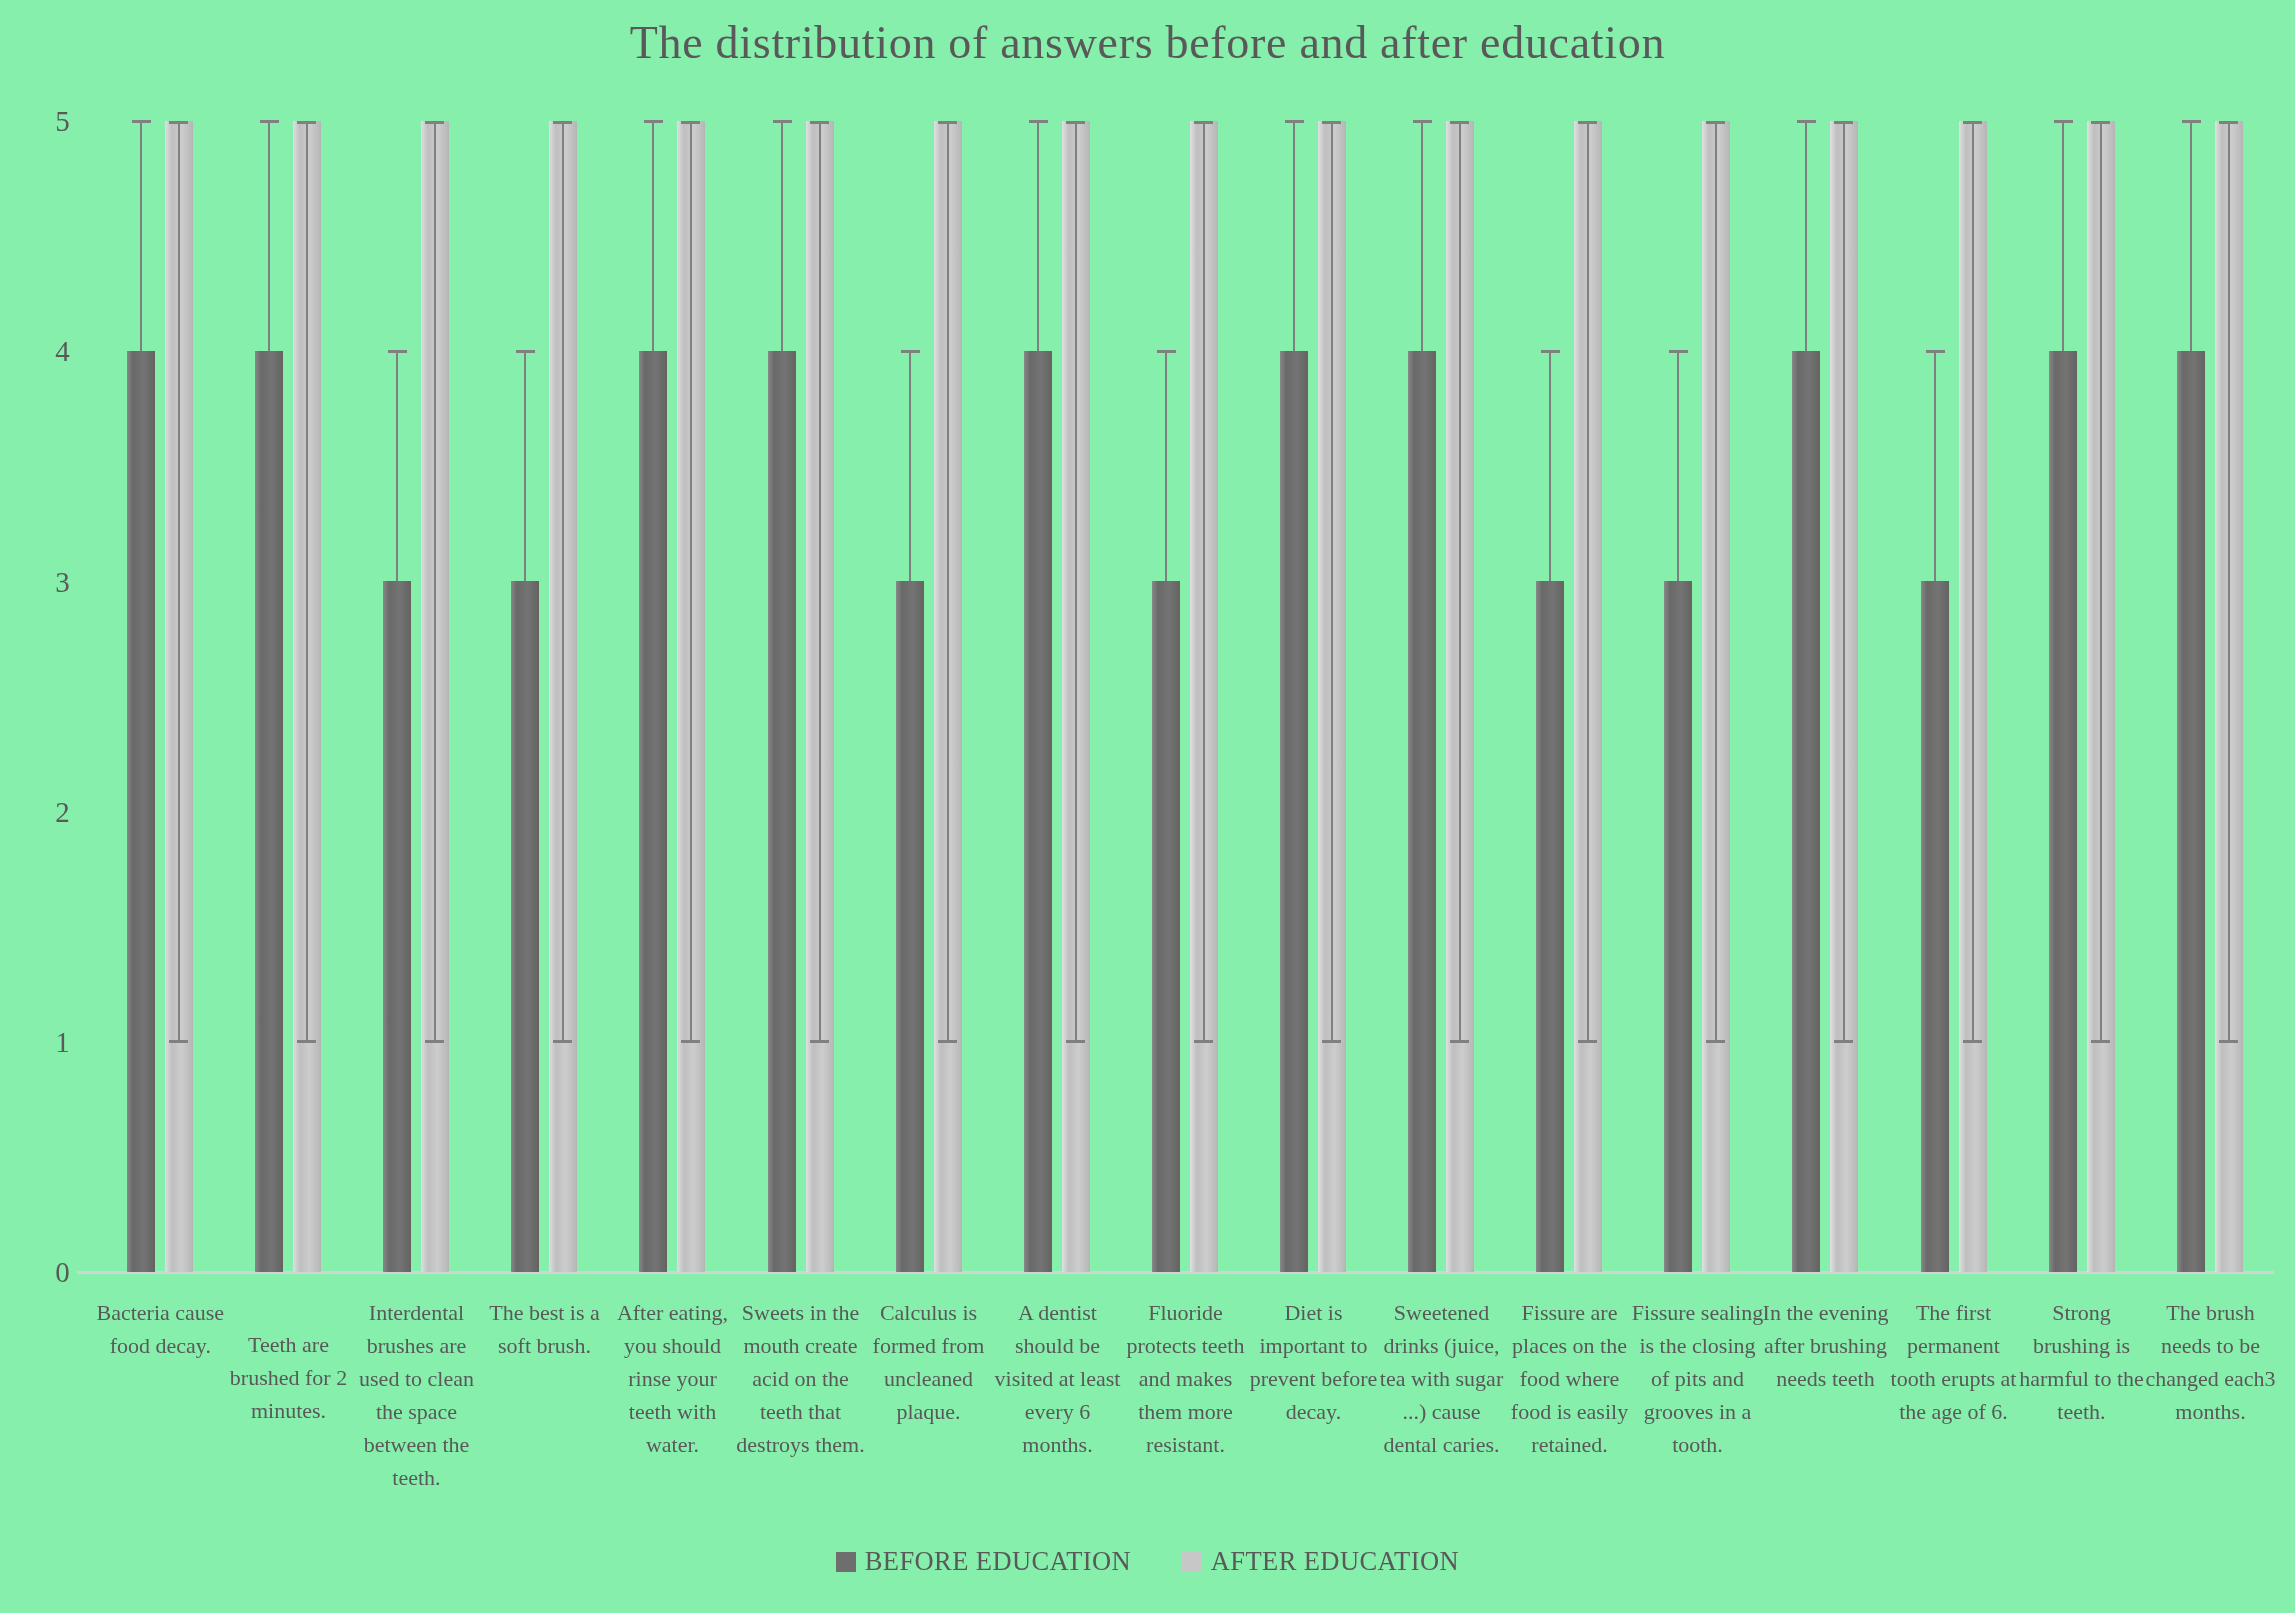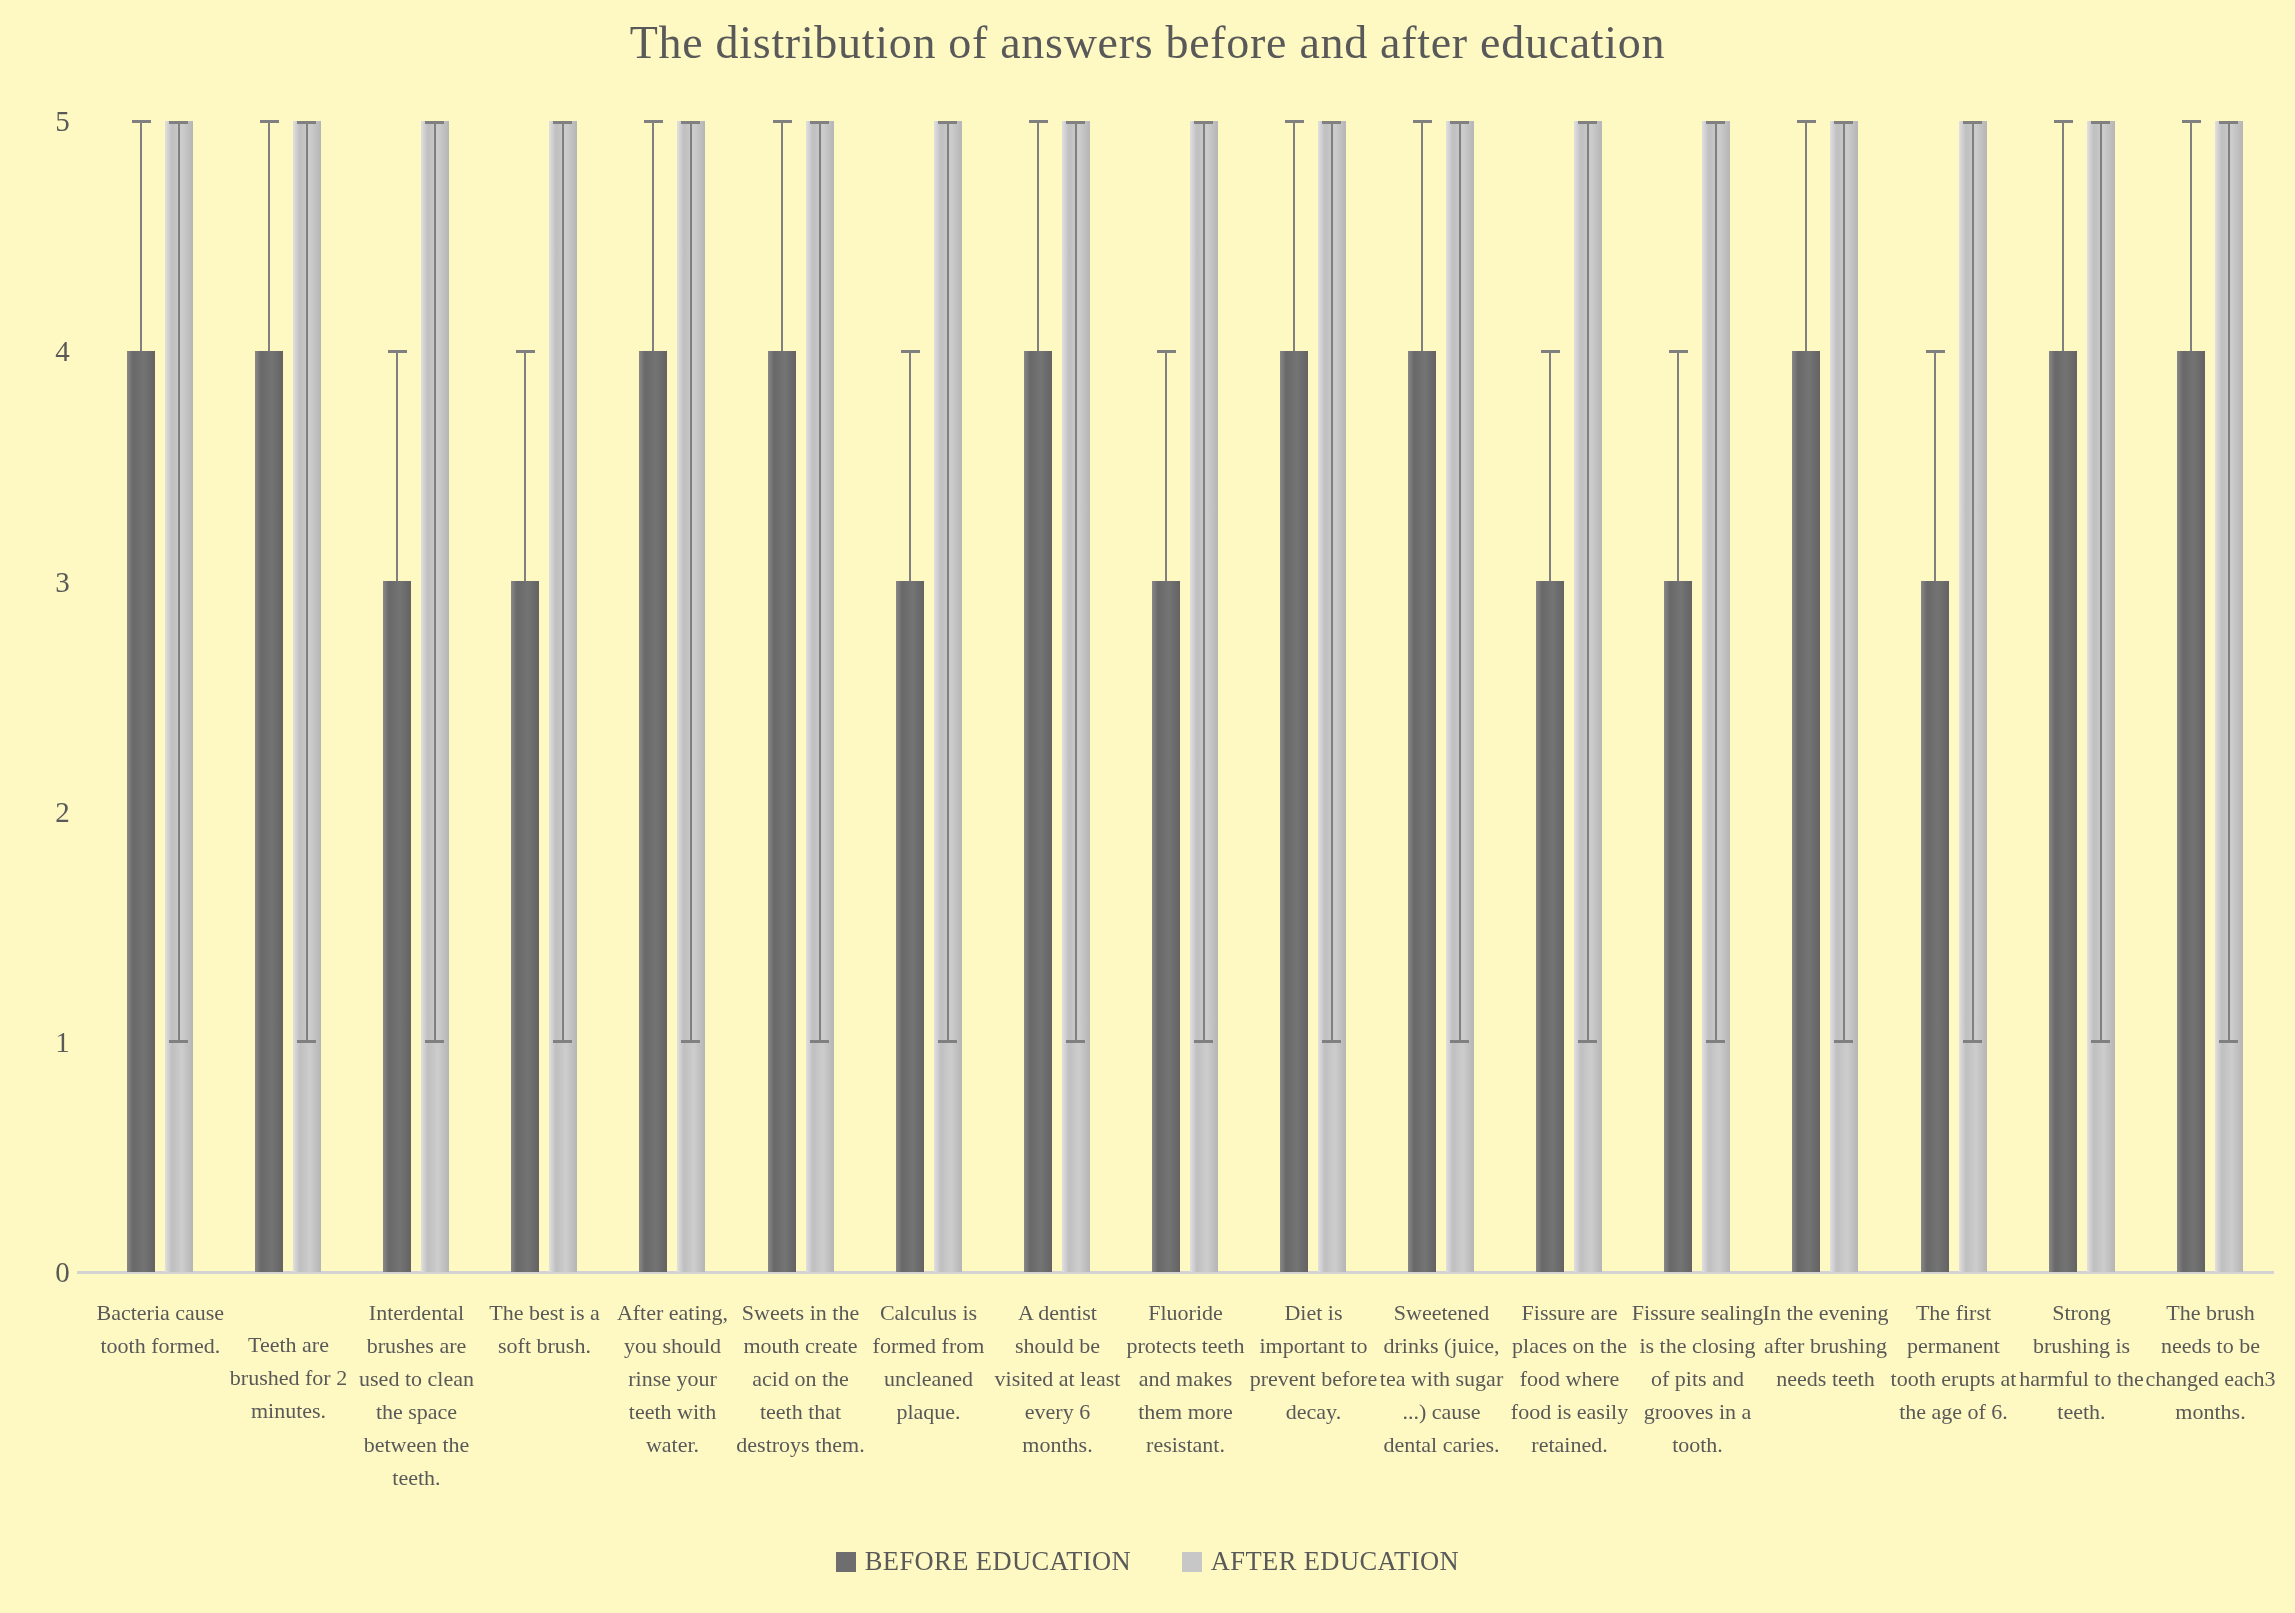--- a/index.html
+++ b/index.html
@@ -3,21 +3,21 @@
 <meta charset="utf-8">
 <style>
   * { margin: 0; padding: 0; box-sizing: border-box; }
   html, body { background: #ffffff; }
   body {
     width: 2295px; height: 1613px;
     position: relative;
     font-family: "Liberation Serif", "DejaVu Serif", serif;
     overflow: hidden;
   }
-  .figure { position: absolute; inset: 0; background: #fef9c3; }
+  .figure { position: absolute; inset: 0; background: #86efac; }
 
   .chart-title {
     position: absolute; top: 16px; left: 0; width: 100%;
     text-align: center;
     font-size: 46px;
     color: #595959;
     letter-spacing: 0.7px;
   }
 
   .y-axis {
@@ -234,21 +234,21 @@
         <div class="bar before" style="left: 31px; width: 28px; height: 921px; background-color: rgb(110, 110, 110);"></div>
         <div class="whisker-line" style="left: 44px; bottom: 921px; height: 230px; background: rgb(128, 128, 128);"></div>
         <div class="whisker-cap" style="left: 36px; width: 19px; bottom: 1149px; background: rgb(128, 128, 128);"></div>
         <div class="bar after" style="left: 69px; width: 28px; height: 1151px; background-color: rgb(199, 199, 199);"></div>
         <div class="whisker-line" style="left: 82px; bottom: 230px; height: 921px; background: rgb(128, 128, 128);"></div>
         <div class="whisker-cap" style="left: 73px; width: 19px; bottom: 1148px; background: rgb(128, 128, 128);"></div>
         <div class="whisker-cap" style="left: 73px; width: 19px; bottom: 229px; background: rgb(128, 128, 128);"></div>
       </div>
     </div>
   <div class="x-labels">
-      <div class="category-label" style="left: -2.2px; width: 133px;">Bacteria cause tooth formed.</div>
+      <div class="category-label" style="left: -2.2px; width: 133px;">Bacteria cause food decay.</div>
       <div class="category-label" style="left: 126px; width: 133px; margin-top: 32px;">Teeth are brushed for 2 minutes.</div>
       <div class="category-label" style="left: 254px; width: 133px;">Interdental brushes are used to clean the space between the teeth.</div>
       <div class="category-label" style="left: 382px; width: 133px;">The best is a soft brush.</div>
       <div class="category-label" style="left: 510px; width: 133px;">After eating, you should rinse your teeth with water.</div>
       <div class="category-label" style="left: 638px; width: 133px;">Sweets in the mouth create acid on the teeth that destroys them.</div>
       <div class="category-label" style="left: 766px; width: 133px;">Calculus is formed from uncleaned plaque.</div>
       <div class="category-label" style="left: 895px; width: 133px;">A dentist should be visited at least every 6 months.</div>
       <div class="category-label" style="left: 1023px; width: 133px;">Fluoride protects teeth and makes them more resistant.</div>
       <div class="category-label" style="left: 1151px; width: 133px;">Diet is important to prevent before decay.</div>
       <div class="category-label" style="left: 1279px; width: 133px;">Sweetened drinks (juice, tea with sugar ...) cause dental caries.</div>

